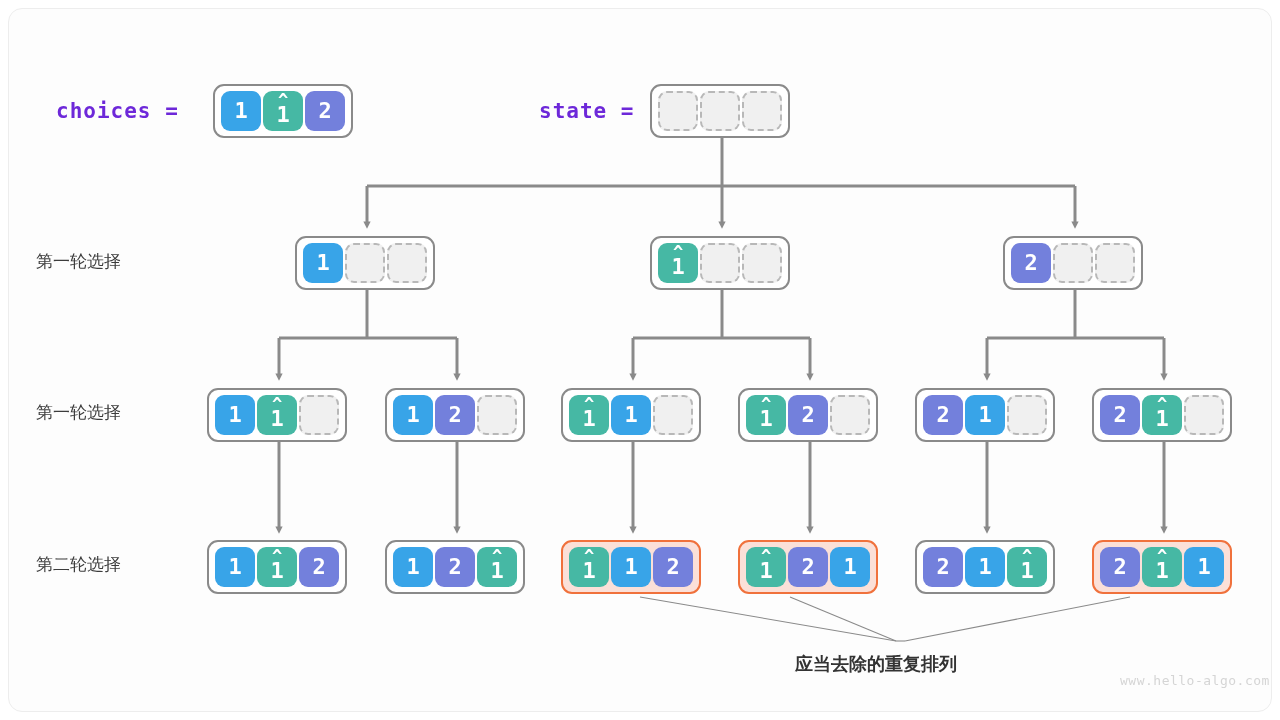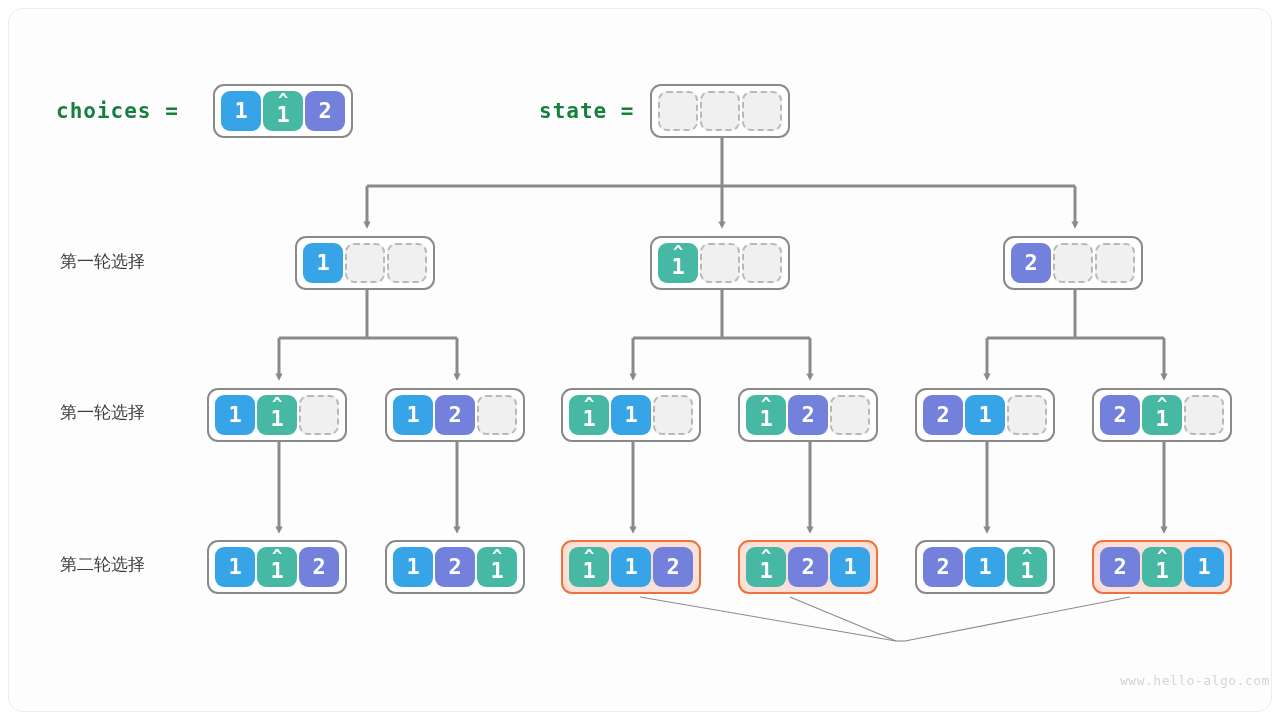--- a/index.html
+++ b/index.html
@@ -38,31 +38,30 @@
     height: 720px;
     pointer-events: none;
   }
 
   
   .mono-label {
     position: absolute;
     font-family: "DejaVu Sans Mono", "Liberation Mono", monospace;
     font-weight: bold;
     font-size: 21px;
-    color: #15803d;
+    color: #6d28d9;
     letter-spacing: 1px;
     white-space: nowrap;
   }
   .row-label {
     position: absolute;
     font-family: "DejaVu Sans", "Liberation Sans", sans-serif;
     font-size: 17px;
     color: #3c3c3c;
     white-space: nowrap;
-    margin-left: 24px;
   }
   .caption {
     position: absolute;
     font-family: "DejaVu Sans", "Liberation Sans", sans-serif;
     font-weight: bold;
     font-size: 18px;
     color: #333333;
     white-space: nowrap;
   }
   .watermark {
@@ -381,14 +380,15 @@
       </div>
       <div class="cell teal hatted">
         <span class="hat">^</span>
         <span class="glyph">1</span>
       </div>
       <div class="cell blue">
         <span class="glyph">1</span>
       </div>
     </div>
 
+  <div class="caption" style="left:795px; top:652px;">应当去除的重复排列</div>
   <div class="watermark" style="left:1120px; top:673px;">www.hello-algo.com</div>
 </div>
 
 </body></html>

